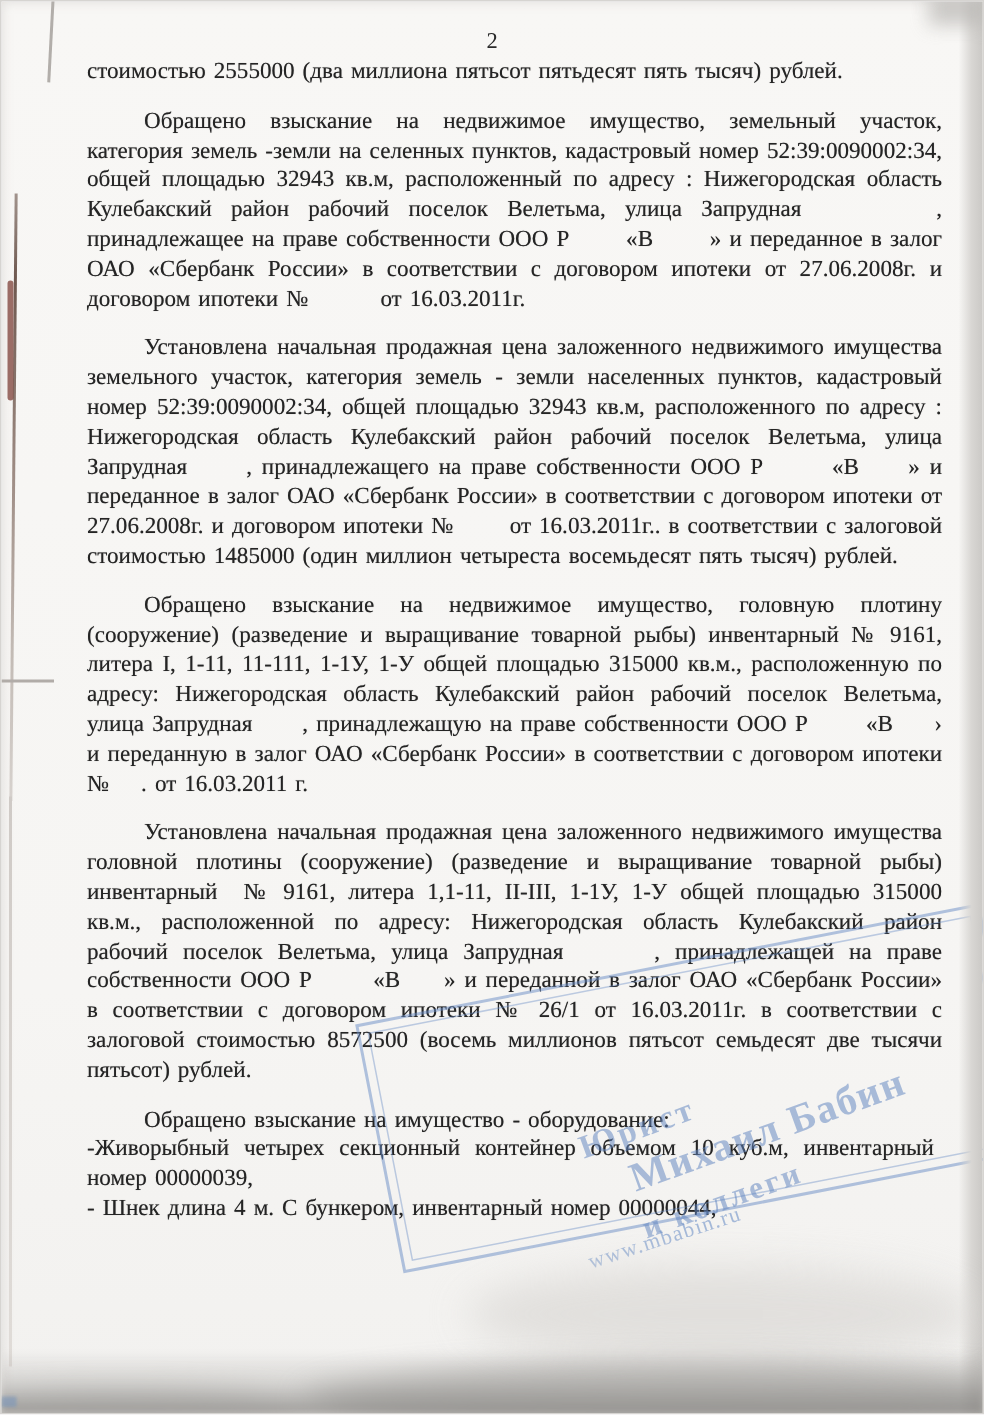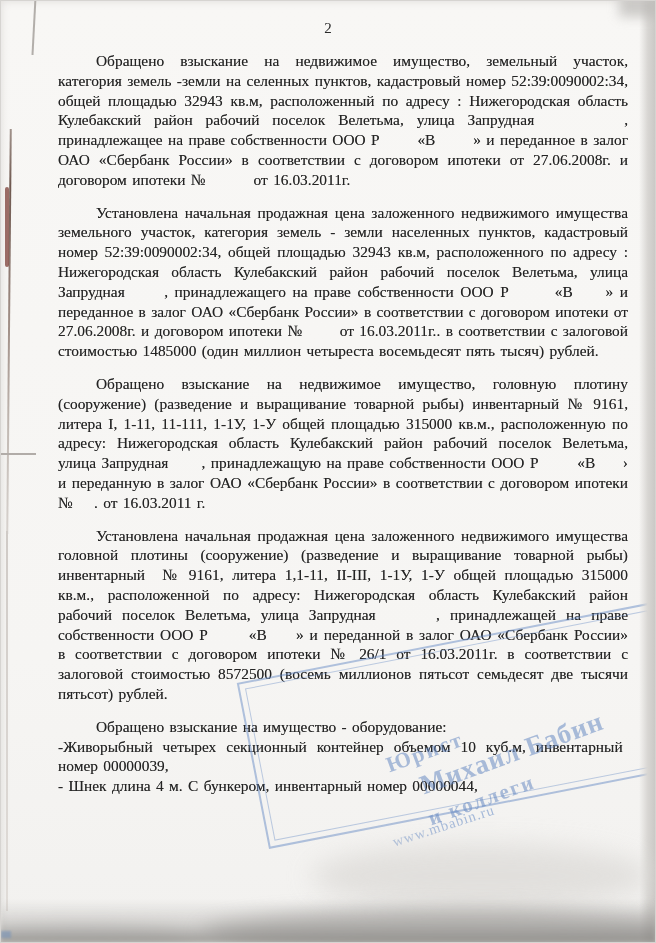--- a/index.html
+++ b/index.html
@@ -78,20 +78,21 @@
     background:#dddbd8; border-radius:50%; filter:blur(13px); opacity:.8; }
 </style>
 </head>
 <body>
 
 <div class="page">
 
   <div class="page-number">2</div>
 
   <div class="content">
+      <p class="">стоимостью 2555000 (два миллиона пятьсот пятьдесят пять тысяч) рублей.</p>
       <p class="indent">Обращено взыскание на недвижимое имущество, земельный участок, категория земель -земли на селенных пунктов, кадастровый номер 52:39:0090002:34, общей площадью 32943 кв.м, расположенный по адресу : Нижегородская область Кулебакский район рабочий поселок Велетьма, улица Запрудная&nbsp;&nbsp;&nbsp;&nbsp;&nbsp;&nbsp;&nbsp;, принадлежащее на праве собственности ООО Р&nbsp;&nbsp;&nbsp;&nbsp;&nbsp;&nbsp; «В&nbsp;&nbsp;&nbsp;&nbsp;&nbsp;&nbsp;&nbsp;» и переданное в залог ОАО «Сбербанк России» в соответствии с договором ипотеки от 27.06.2008г. и договором ипотеки №&nbsp;&nbsp;&nbsp;&nbsp;&nbsp;&nbsp;&nbsp;&nbsp; от 16.03.2011г.</p>
       <p class="indent">Установлена начальная продажная цена заложенного недвижимого имущества земельного участок, категория земель - земли населенных пунктов, кадастровый номер 52:39:0090002:34, общей площадью 32943 кв.м, расположенного по адресу : Нижегородская область Кулебакский район рабочий поселок Велетьма, улица Запрудная&nbsp;&nbsp;&nbsp;&nbsp;&nbsp;&nbsp;, принадлежащего на праве собственности ООО Р&nbsp;&nbsp;&nbsp;&nbsp;&nbsp;&nbsp; «В&nbsp;&nbsp;&nbsp;&nbsp;&nbsp;» и переданное в залог ОАО «Сбербанк России» в соответствии с договором ипотеки от 27.06.2008г. и договором ипотеки №&nbsp;&nbsp;&nbsp;&nbsp;&nbsp;&nbsp; от 16.03.2011г.. в соответствии с залоговой стоимостью 1485000 (один миллион четыреста восемьдесят пять тысяч) рублей.</p>
       <p class="indent">Обращено взыскание на недвижимое имущество, головную плотину (сооружение) (разведение и выращивание товарной рыбы) инвентарный № 9161, литера I, 1-11, 11-111, 1-1У, 1-У общей площадью 315000 кв.м., расположенную по адресу: Нижегородская область Кулебакский район рабочий поселок Велетьма, улица Запрудная&nbsp;&nbsp;&nbsp;&nbsp;&nbsp;&nbsp;, принадлежащую на праве собственности ООО Р&nbsp;&nbsp;&nbsp;&nbsp;&nbsp;&nbsp; «В&nbsp;&nbsp;&nbsp;&nbsp;&nbsp;› и переданную в залог ОАО «Сбербанк России» в соответствии с договором ипотеки №&nbsp;&nbsp;&nbsp;&nbsp;. от 16.03.2011 г.</p>
       <p class="indent">Установлена начальная продажная цена заложенного недвижимого имущества головной плотины (сооружение) (разведение и выращивание товарной рыбы) инвентарный&nbsp; № 9161, литера 1,1-11, II-III, 1-1У, 1-У общей площадью 315000 кв.м., расположенной по адресу: Нижегородская область Кулебакский район рабочий поселок Велетьма, улица Запрудная&nbsp;&nbsp;&nbsp;&nbsp;&nbsp;&nbsp;, принадлежащей на праве собственности ООО Р&nbsp;&nbsp;&nbsp;&nbsp;&nbsp;&nbsp; «В&nbsp;&nbsp;&nbsp;&nbsp;&nbsp;» и переданной в залог ОАО «Сбербанк России» в соответствии с договором ипотеки № 26/1 от 16.03.2011г. в соответствии с залоговой стоимостью 8572500 (восемь миллионов пятьсот семьдесят две тысячи пятьсот) рублей.</p>
       <p class="indent">Обращено взыскание на имущество - оборудование:</p>
       <p class="">-Живорыбный четырех секционный контейнер объемом 10 куб.м, инвентарный&nbsp; номер 00000039,</p>
       <p class="">- Шнек длина 4 м. С бункером, инвентарный номер 00000044,</p>
     </div>
 
   <div class="stamp">

